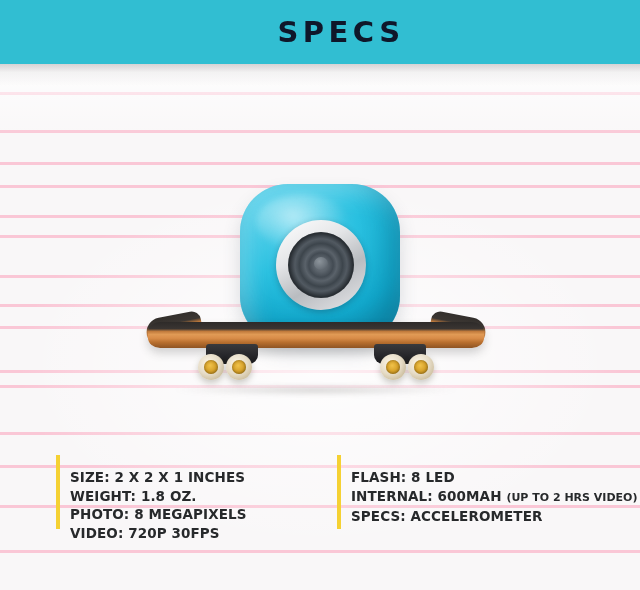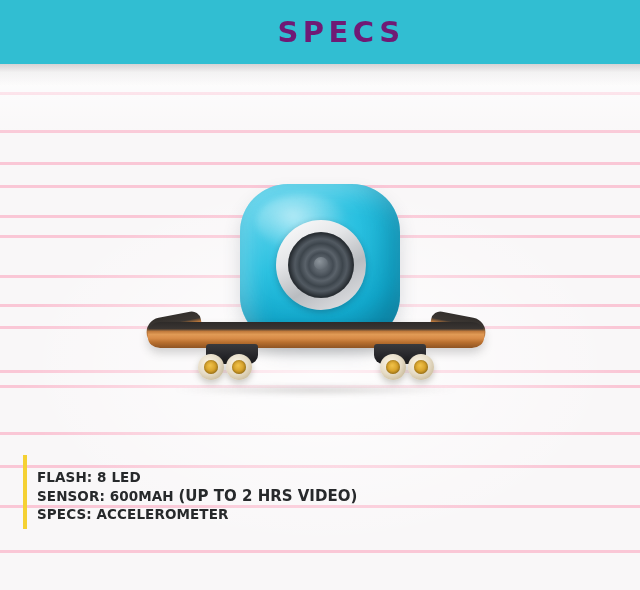--- a/index.html
+++ b/index.html
@@ -53,21 +53,21 @@
     left: 0; top: 0;
     width: 640px;
     height: 64px;
     background: #31bed2;
     display: flex;
     align-items: center;
     justify-content: center;
     z-index: 6;
   }
   .header-title {
-    color: #701a75;
+    color: #0f172a;
     font-size: 29px;
     font-weight: bold;
     letter-spacing: 4.5px;
     line-height: 1;
     font-family: "DejaVu Sans", sans-serif;
     margin-left: 42px;
   }
   .header-shadow {
     position: absolute;
     left: 0; top: 64px;
@@ -235,21 +235,21 @@
   .spec-item {
     font-family: "DejaVu Sans", sans-serif;
     font-size: 13.5px;
     font-weight: bold;
     color: #27292b;
     line-height: 18.5px;
     white-space: nowrap;
     letter-spacing: .1px;
   }
   .spec-note {
-    font-size: 15px;
+    font-size: 11px;
     font-weight: bold;
     letter-spacing: 0;
     color: #27292b;
   }
 </style>
 </head>
 <body>
 
 <div id="page">
 
@@ -308,25 +308,34 @@
       <div class="wheel w4">
           <div class="hub"></div>
         </div>
       <div class="board-shadow"></div>
     </div>
 
   </div>
 
   <div class="specs">
 
+    <div class="spec-col left">
+      <div class="accent-bar"></div>
+      <ul class="spec-list">
+        <li class="spec-item"><span>SIZE: 2 X 2 X 1 INCHES</span></li>
+        <li class="spec-item"><span>WEIGHT: 1.8 OZ.</span></li>
+        <li class="spec-item"><span>PHOTO: 8 MEGAPIXELS</span></li>
+        <li class="spec-item"><span>VIDEO: 720P 30FPS</span></li>
+      </ul>
+    </div>
 
     <div class="spec-col right">
       <div class="accent-bar"></div>
       <ul class="spec-list">
         <li class="spec-item"><span>FLASH: 8 LED</span></li>
-        <li class="spec-item"><span>SENSOR: 600MAH</span> <span class="spec-note">(UP TO 2 HRS VIDEO)</span></li>
+        <li class="spec-item"><span>INTERNAL: 600MAH</span> <span class="spec-note">(UP TO 2 HRS VIDEO)</span></li>
         <li class="spec-item"><span>SPECS: ACCELEROMETER</span></li>
       </ul>
     </div>
 
   </div>
 
 </div>
 
 </body></html>

